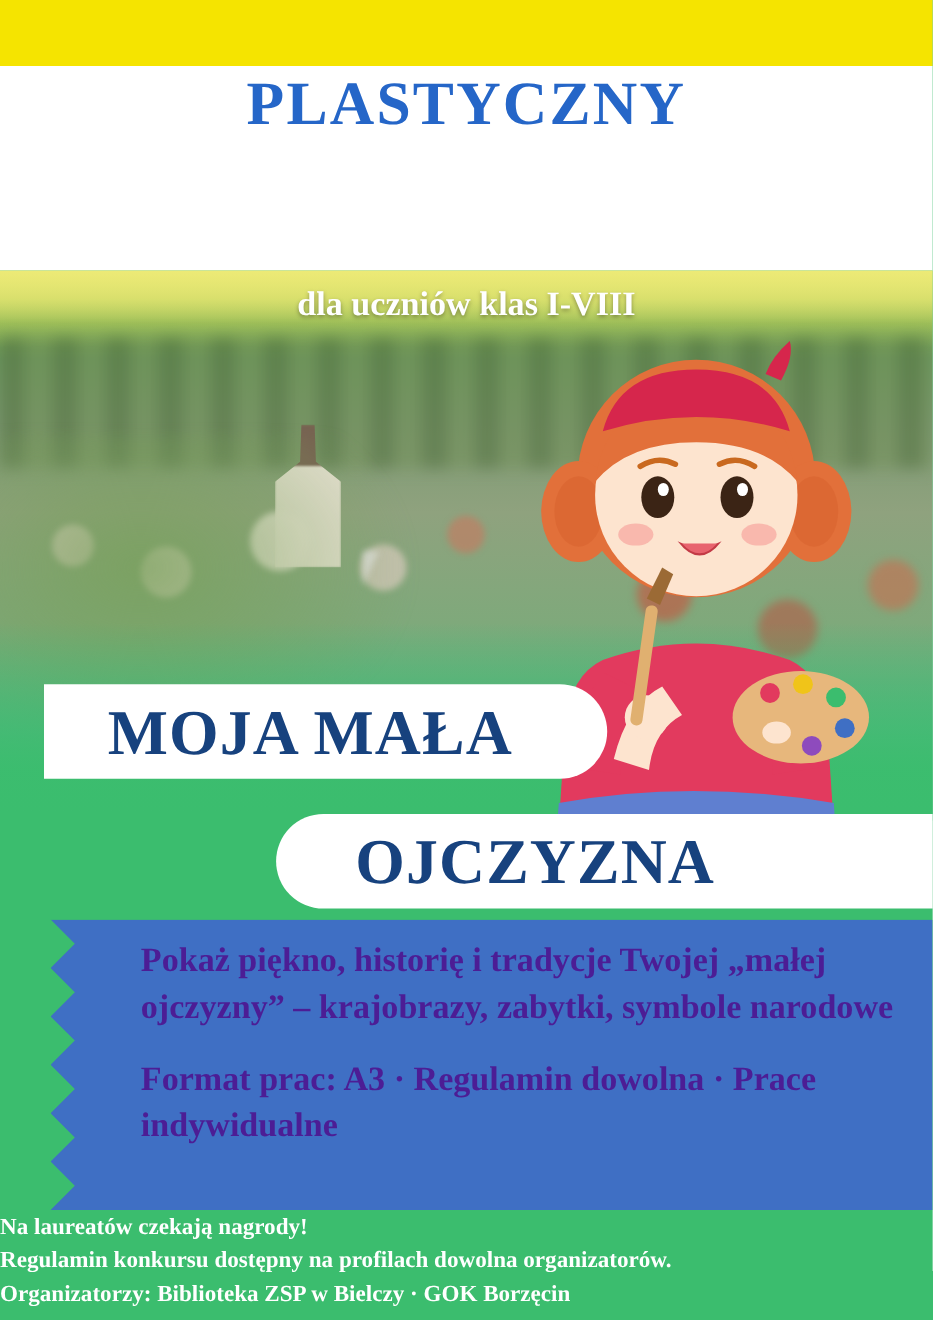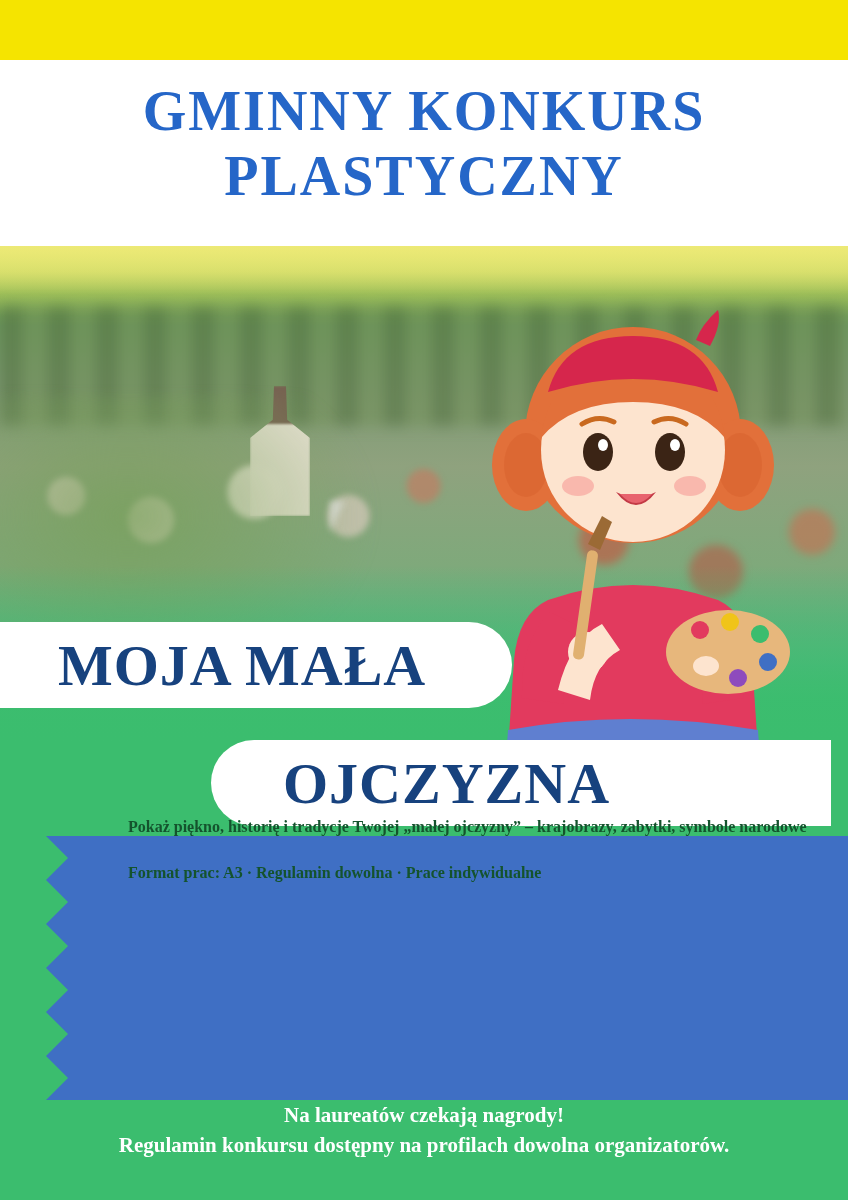--- a/index.html
+++ b/index.html
@@ -147,20 +147,21 @@
 
   
   .pill {
     position: absolute;
     background: #ffffff;
     color: #17427e;
     font-family: "Liberation Serif", serif;
     font-weight: bold;
     display: flex;
     align-items: center;
+    margin-left: 40px;
   }
   .pill-1 {
     top: 622px; left: 0;
     width: 512px; height: 86px;
     border-top-right-radius: 43px;
     border-bottom-right-radius: 43px;
     padding-left: 58px;
     font-size: 58px;
     letter-spacing: 1px;
     box-sizing: border-box;
@@ -188,68 +189,68 @@
       0px 264px, 22px 242px, 0px 220px,
       0px 220px, 22px 198px, 0px 176px,
       0px 176px, 22px 154px, 0px 132px,
       0px 132px, 22px 110px, 0px 88px,
       0px 88px, 22px 66px, 0px 44px,
       0px 44px, 22px 22px, 0px 0px
     );
   }
   .info-list {
     position: absolute;
-    top: 816px; left: 128px;
+    top: 852px; left: 128px;
     width: 700px;
-    color: #14532d;
-    font-family: "Liberation Serif", serif;
-    font-weight: bold;
-    font-size: 16px;
+    color: #4c1d95;
+    font-family: "Liberation Serif", serif;
+    font-weight: bold;
+    font-size: 31px;
     line-height: 1.35;
   }
   .info-item { margin-bottom: 24px; }
   .info-item:last-child { margin-bottom: 0; }
 
   
   .footer {
     position: absolute;
     top: 1100px; left: 0;
     width: 848px;
-    text-align: center;
+    text-align: left;
     color: #ffffff;
     font-family: "Liberation Serif", serif;
     font-weight: bold;
     font-size: 21px;
     line-height: 1.45;
   }
   .footer div { margin: 0; }
 </style>
 </head>
 <body>
 
 <div class="poster">
 
   <div class="top-bar"></div>
 
   <div class="title-band">
-    <div class="title-line1">GMINNY KONKURS</div>
     <div class="title-line2">PLASTYCZNY</div>
   </div>
 
   <div class="photo">
     <div class="sky-haze"></div>
     <div class="trees-band"></div>
     <div class="village"></div>
     <div class="church"></div>
     <div class="roofs-right"></div>
     <div class="road"></div>
     <div class="field-left"></div>
     <div class="green-fade"></div>
   </div>
 
+  <div class="subtitle">dla uczniów klas I-VIII</div>
 
   <svg class="girl" viewBox="0 0 380 450">
 
     <ellipse cx="195" cy="135" rx="108" ry="108" fill="#e2703a"></ellipse>
 
     <ellipse cx="88" cy="165" rx="34" ry="46" fill="#e2703a"></ellipse>
     <ellipse cx="302" cy="165" rx="34" ry="46" fill="#e2703a"></ellipse>
     <ellipse cx="88" cy="165" rx="22" ry="32" fill="#d4602c" opacity=".45"></ellipse>
     <ellipse cx="302" cy="165" rx="22" ry="32" fill="#d4602c" opacity=".45"></ellipse>
 
@@ -304,15 +305,16 @@
 
   <div class="info-panel"></div>
   <div class="info-list">
     <div class="info-item">Pokaż piękno, historię i tradycje Twojej „małej ojczyzny” – krajobrazy, zabytki, symbole narodowe</div>
     <div class="info-item">Format prac: A3 · Regulamin dowolna · Prace indywidualne</div>
   </div>
 
   <div class="footer">
     <div>Na laureatów czekają nagrody!</div>
     <div>Regulamin konkursu dostępny na profilach dowolna organizatorów.</div>
+    <div>Organizatorzy: Biblioteka ZSP w Bielczy · GOK Borzęcin</div>
   </div>
 
 </div>
 
 </body></html>

